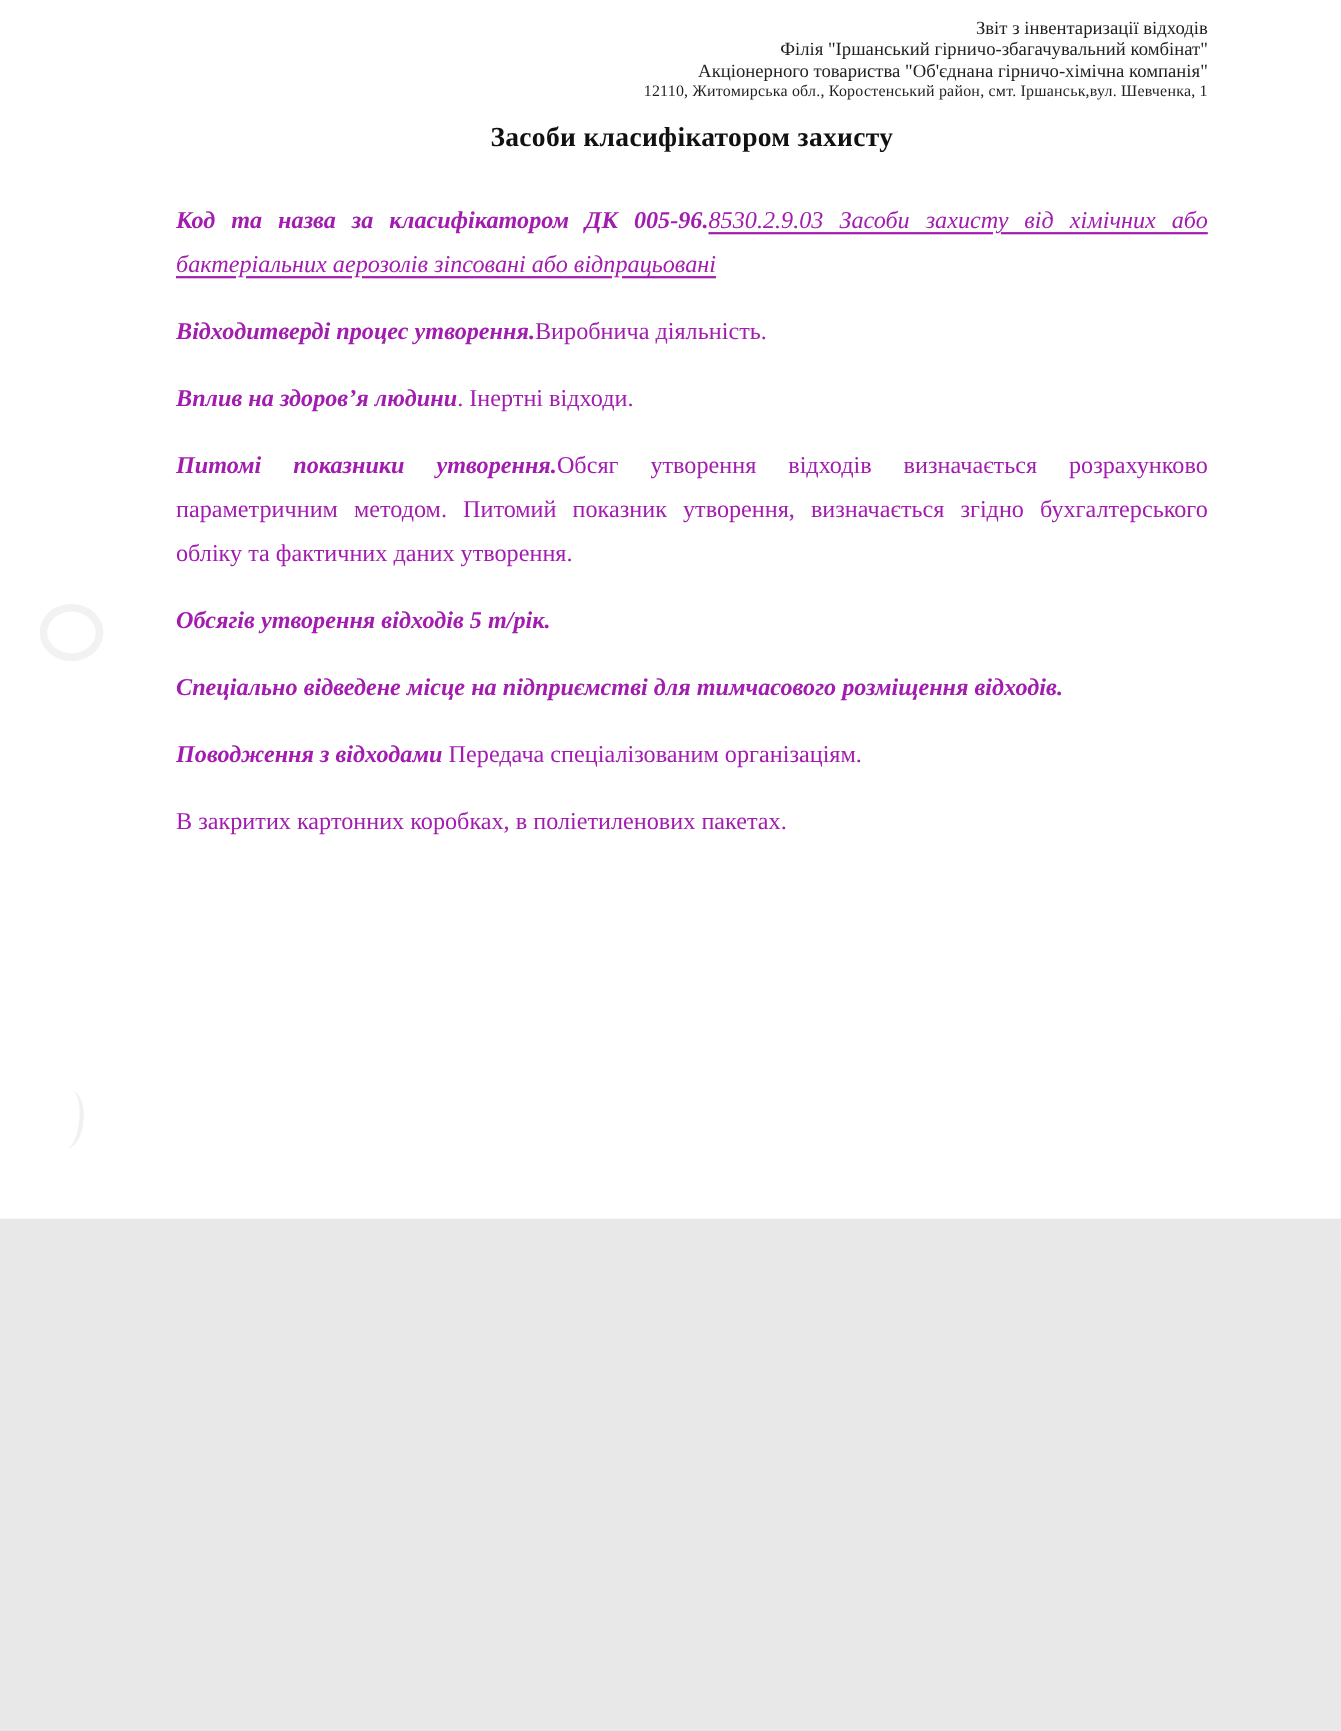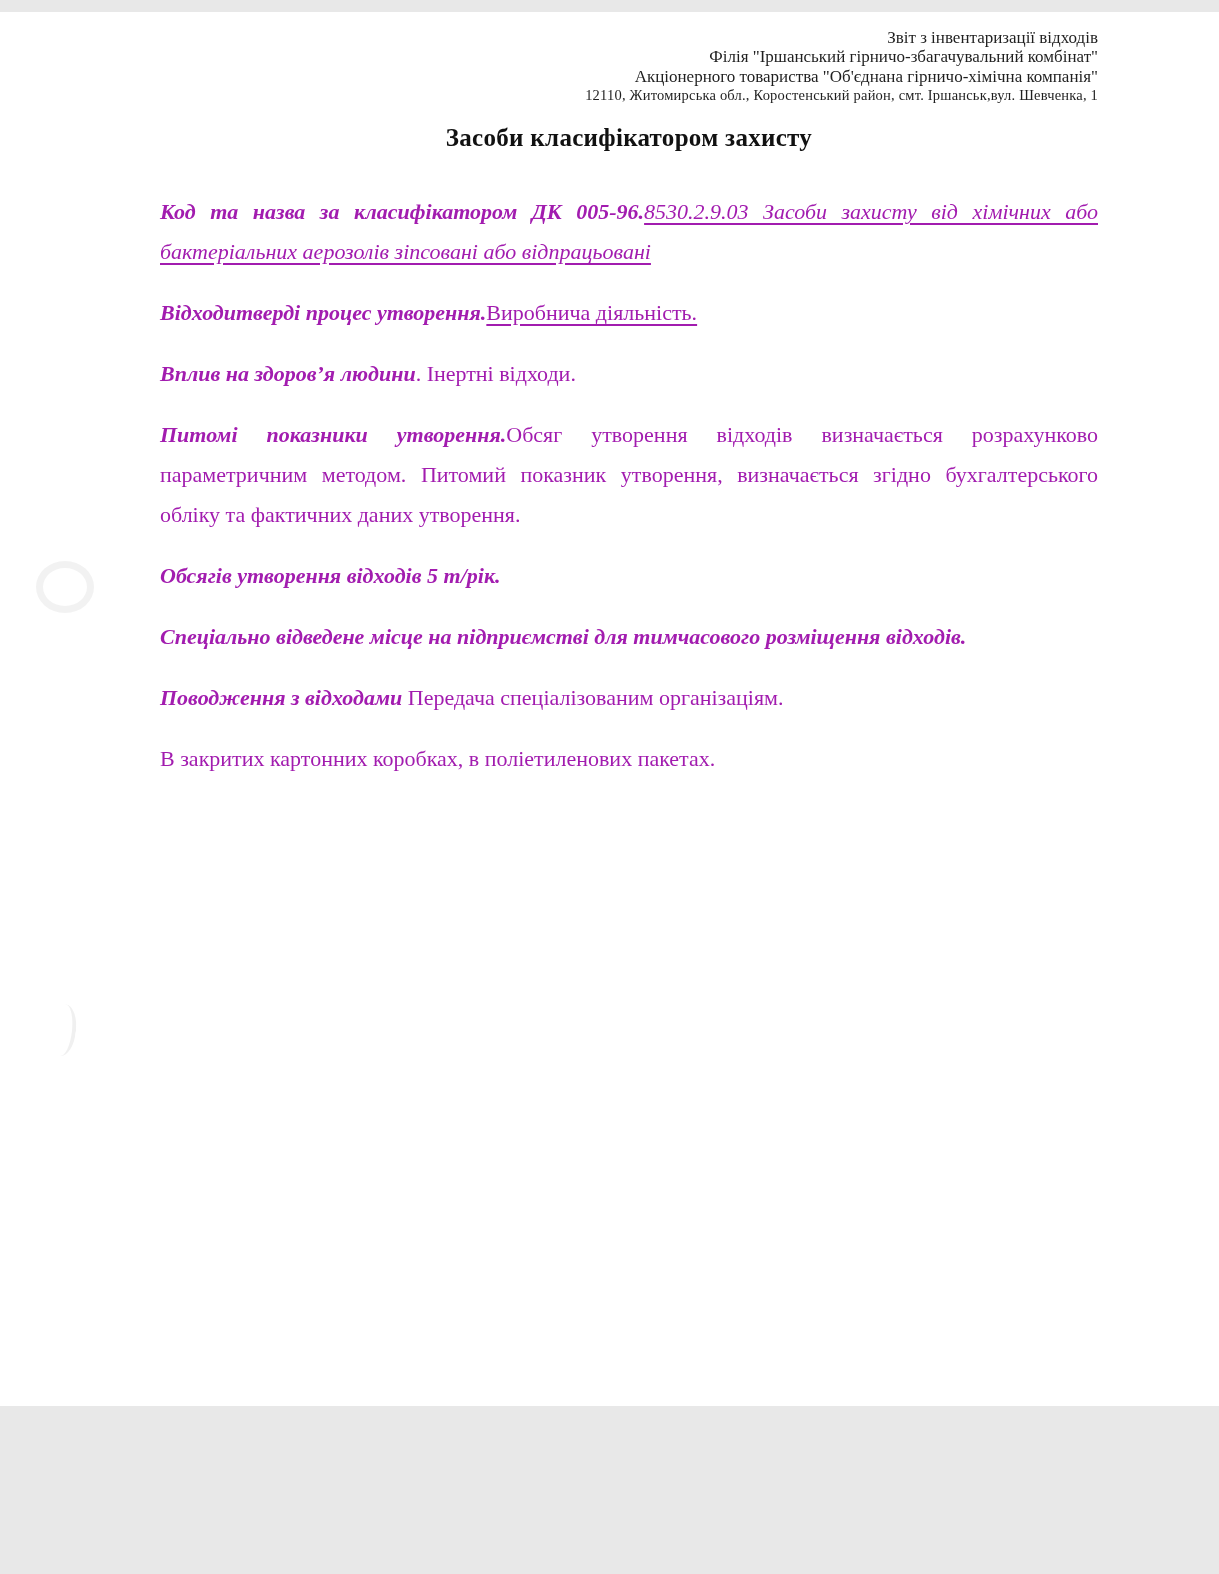--- a/index.html
+++ b/index.html
@@ -1,21 +1,21 @@
 <!DOCTYPE html>
 <html lang="uk"><head>
 <meta charset="utf-8">
 <style>
   * { margin: 0; padding: 0; box-sizing: border-box; }
   html, body { background: #e8e8e8; }
   .page {
     position: relative;
     width: 1219px;
-    height: 1394px;
-    margin: 12px auto;
+    height: 1108px;
+    margin: 0 auto;
     background: #ffffff;
     font-family: "Liberation Serif", serif;
     color: #1a1a1a;
     overflow: hidden;
   }
   
   .doc-header {
     position: absolute;
     top: 16px;
     left: 0;
@@ -48,21 +48,21 @@
   p.para {
     font-size: 22px;
     line-height: 40px;
     text-align: justify;
     text-align-last: left;
     margin-bottom: 21px;
     color: #a21caf;
   }
   .bi { font-weight: bold; font-style: italic; }
   .it-u { font-style: italic; text-decoration: underline; text-underline-offset: 4px; }
-  .u { text-decoration: underline; text-underline-offset: 4px; }
+  .u { text-underline-offset: 4px; }
   
   .artifact-ring {
     position: absolute;
     left: 36px;
     top: 549px;
     width: 58px;
     height: 52px;
     border: 7px solid rgba(130,130,130,0.10);
     border-radius: 50%;
   }

